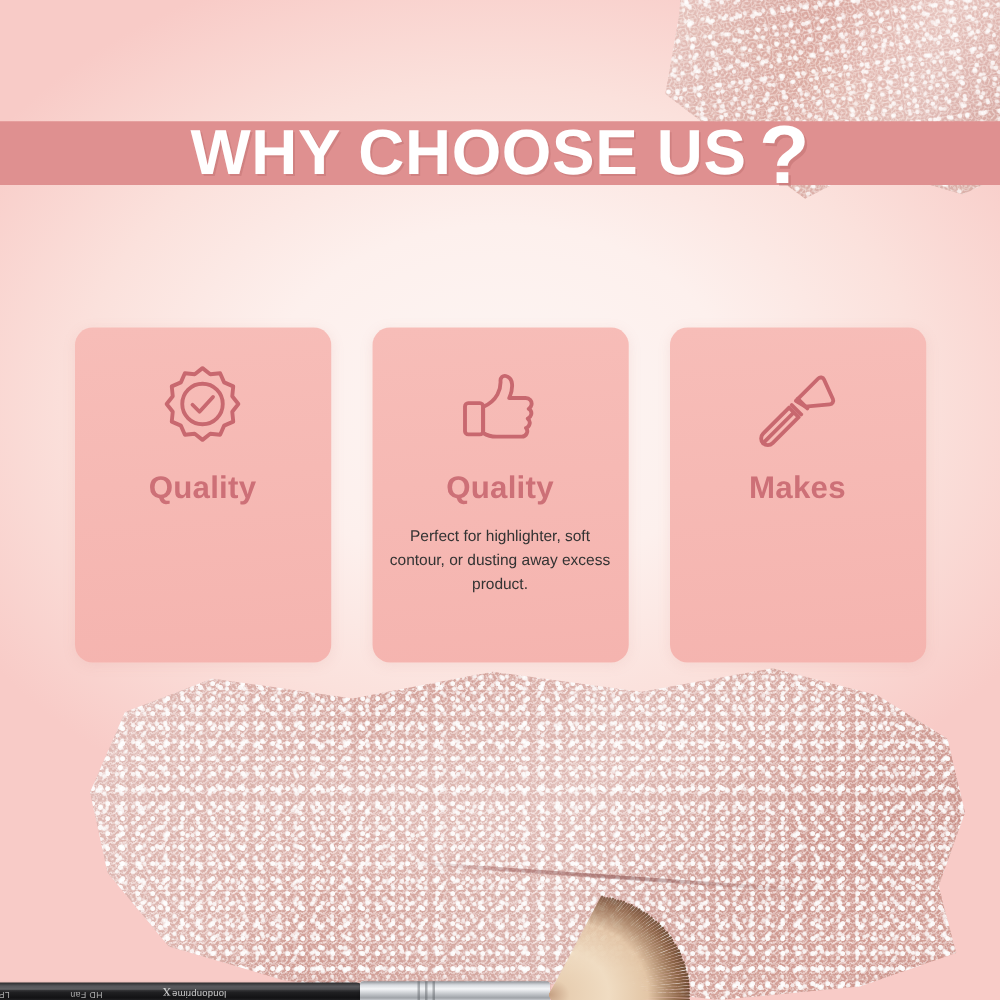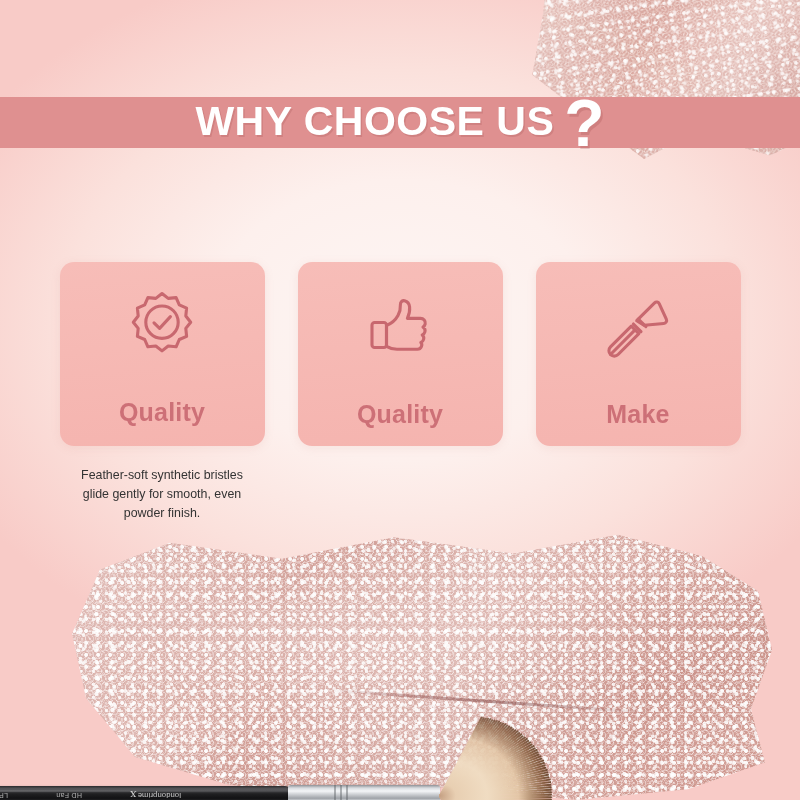--- a/index.html
+++ b/index.html
@@ -62,21 +62,21 @@
     z-index:6;
   }
   .banner-title {
     display:flex;
     align-items:center;
     gap:10px;
     transform:translateY(-1px);
   }
   .banner-title .words {
     color:#ffffff;
-    font-size:41px;
+    font-size:51px;
     font-weight:bold;
     letter-spacing:.5px;
     line-height:1;
     text-shadow:1.5px 2px 0 rgba(150,70,70,.20);
     white-space:nowrap;
   }
   .banner-title .qmark {
     color:#ffffff;
     font-size:66px;
     font-weight:bold;
@@ -91,29 +91,28 @@
     left:0; right:0;
     top:262px;
     height:256px;
     display:flex;
     justify-content:center;
     gap:33px;
     z-index:5;
   }
   .card {
     width:205px;
-    height:184px;
+    height:268px;
     border-radius:14px;
     background:linear-gradient(175deg, #f7bdb8 0%, #f6b9b4 45%, #f5b4af 100%);
     box-shadow:0 2px 10px rgba(198,130,126,.13);
     display:flex;
     flex-direction:column;
     align-items:center;
     padding:26px 12px 0;
-    gap:24px;
   }
   .card-icon {
     height:78px;
     display:flex;
     align-items:center;
     justify-content:center;
   }
   .card-icon svg { display:block; }
   .card-title {
     margin-top:12px;
@@ -272,44 +271,44 @@
 
     <div class="card">
       <div class="card-icon">
         <svg width="76" height="76" viewBox="0 0 76 76" fill="none" stroke="#c8686f" stroke-width="3.1" stroke-linecap="round" stroke-linejoin="round">
           <path d="M38 5.5 44.2 10.4 52.1 9.6 55.3 16.9 62.6 20.1 61.8 28 66.7 34.2 61.8 40.4 62.6 48.3 55.3 51.5 52.1 58.8 44.2 58 38 62.9 31.8 58 23.9 58.8 20.7 51.5 13.4 48.3 14.2 40.4 9.3 34.2 14.2 28 13.4 20.1 20.7 16.9 23.9 9.6 31.8 10.4 Z"></path>
           <circle cx="38" cy="34.2" r="16.2"></circle>
           <path d="M30 34.8 35.6 40.4 46.4 28.6"></path>
         </svg>
       </div>
       <div class="card-title">Quality</div>
-      <div class="card-desc">Feather-soft synthetic bristles glide gently for smooth, even powder finish.</div>
     </div>
 
     <div class="card">
       <div class="card-icon">
         <svg width="74" height="74" viewBox="0 0 74 74" fill="none" stroke="#c8686f" stroke-width="3.1" stroke-linecap="round" stroke-linejoin="round">
           <rect x="9" y="32.5" width="14.5" height="25" rx="2.6"></rect>
           <path d="M23.5 35.5 C28.5 33.5 32.5 30 35 25.5 C37 21.8 37.6 18 37.4 14.6 C37.3 12 39.3 10.2 41.6 10.8 C44.3 11.5 46.3 14 46.6 17 C47 20.8 46.1 24.6 44.4 28.4 L57.5 28.4 C60.6 28.4 62.8 31 62.2 33.9 C61.9 35.3 61.1 36.4 60 37.1 C61.6 38 62.4 39.9 61.9 41.8 C61.5 43.3 60.5 44.4 59.2 44.9 C60.5 45.9 61.1 47.7 60.6 49.4 C60.2 50.9 59.1 52 57.8 52.4 C58.8 53.5 59.1 55.2 58.4 56.7 C57.7 58.3 56.1 59.3 54.4 59.3 L34 59.3 C30.2 59.3 26.6 58.3 23.5 56.4 Z"></path>
         </svg>
       </div>
       <div class="card-title">Quality</div>
+      <div class="card-desc">Perfect for highlighter, soft contour, or dusting away excess product.</div>
     </div>
 
     <div class="card">
       <div class="card-icon">
         <svg width="76" height="76" viewBox="0 0 76 76" fill="none" stroke="#c8686f" stroke-width="3.1" stroke-linecap="round" stroke-linejoin="round">
           <path d="M10.5 65.5 L34.8 41.2"></path>
           <path d="M10.5 65.5 C8.4 63.4 8.4 60 10.5 57.9 L31.3 37.1 L38.9 44.7 L18.1 65.5 C16 67.6 12.6 67.6 10.5 65.5 Z"></path>
           <path d="M33.4 35 L41 42.6"></path>
           <path d="M38.3 30.1 L45.9 37.7"></path>
           <path d="M36.7 31.7 L54.6 13.8 C56 12.4 58.4 12.8 59.2 14.6 L66.3 30.2 C67.2 32.1 65.9 34.3 63.8 34.5 L44.3 36.3 Z"></path>
         </svg>
       </div>
-      <div class="card-title">Make</div>
+      <div class="card-title">Makes</div>
     </div>
 
   </div>
 
   <div class="product-zone">
     <div class="powder-slab"></div>
     <div class="powder-crack"></div>
 
     <div class="brush" id="brush-upper">
       <div class="handle">

